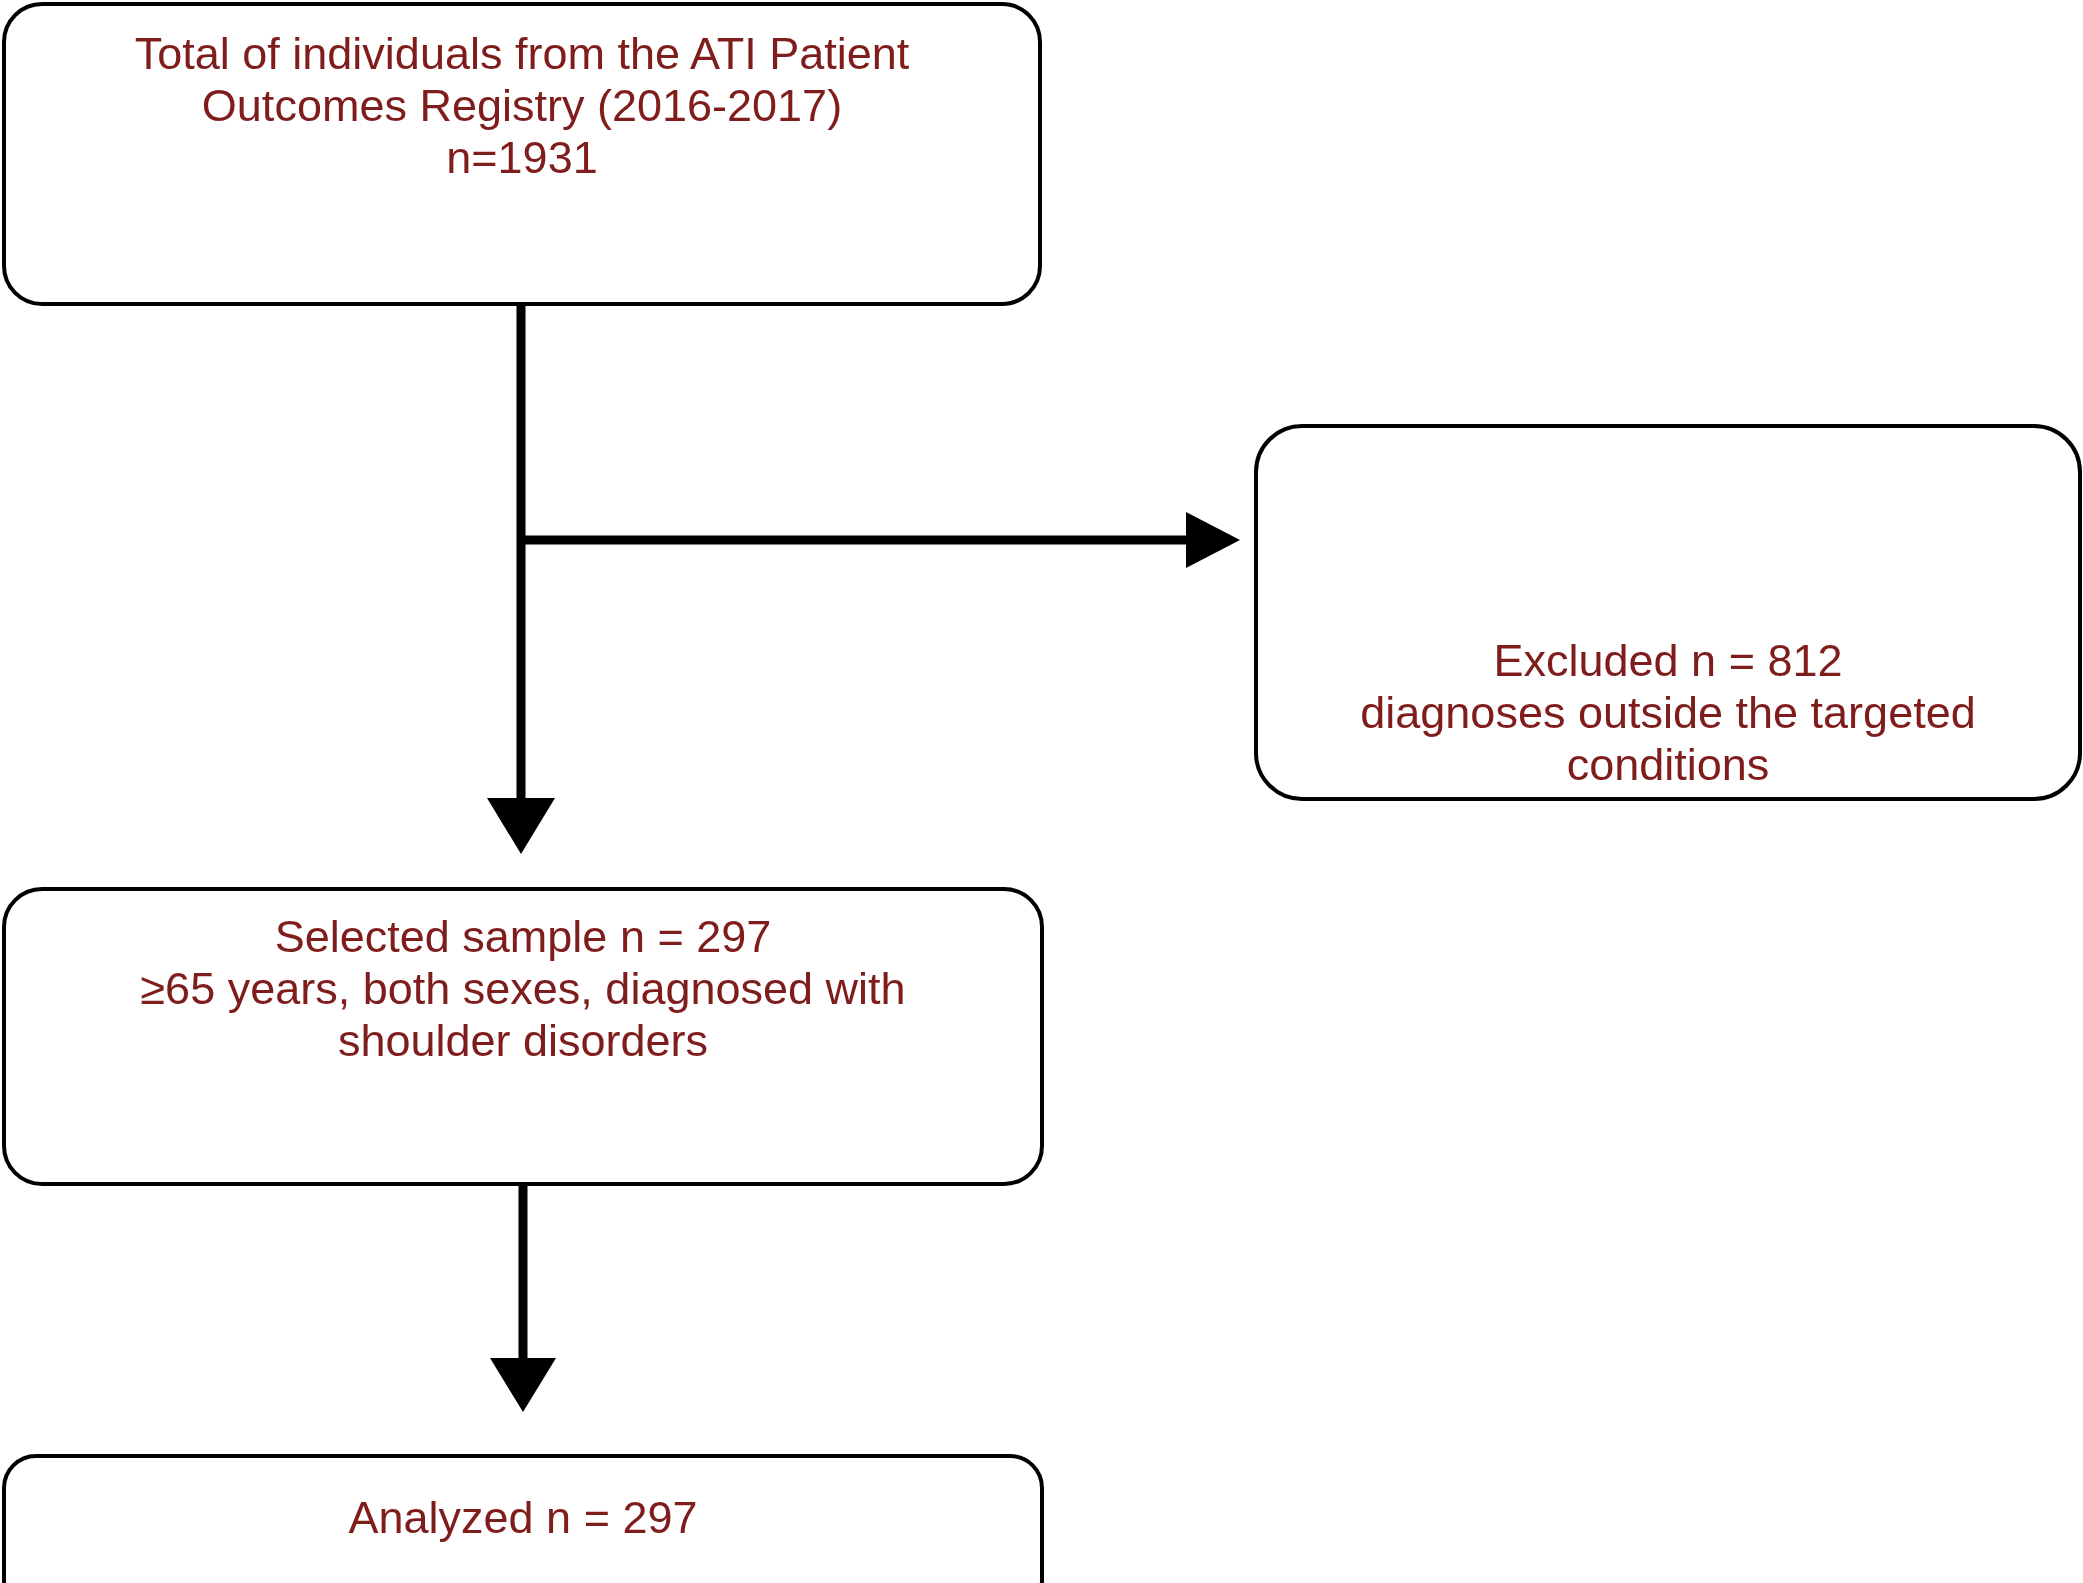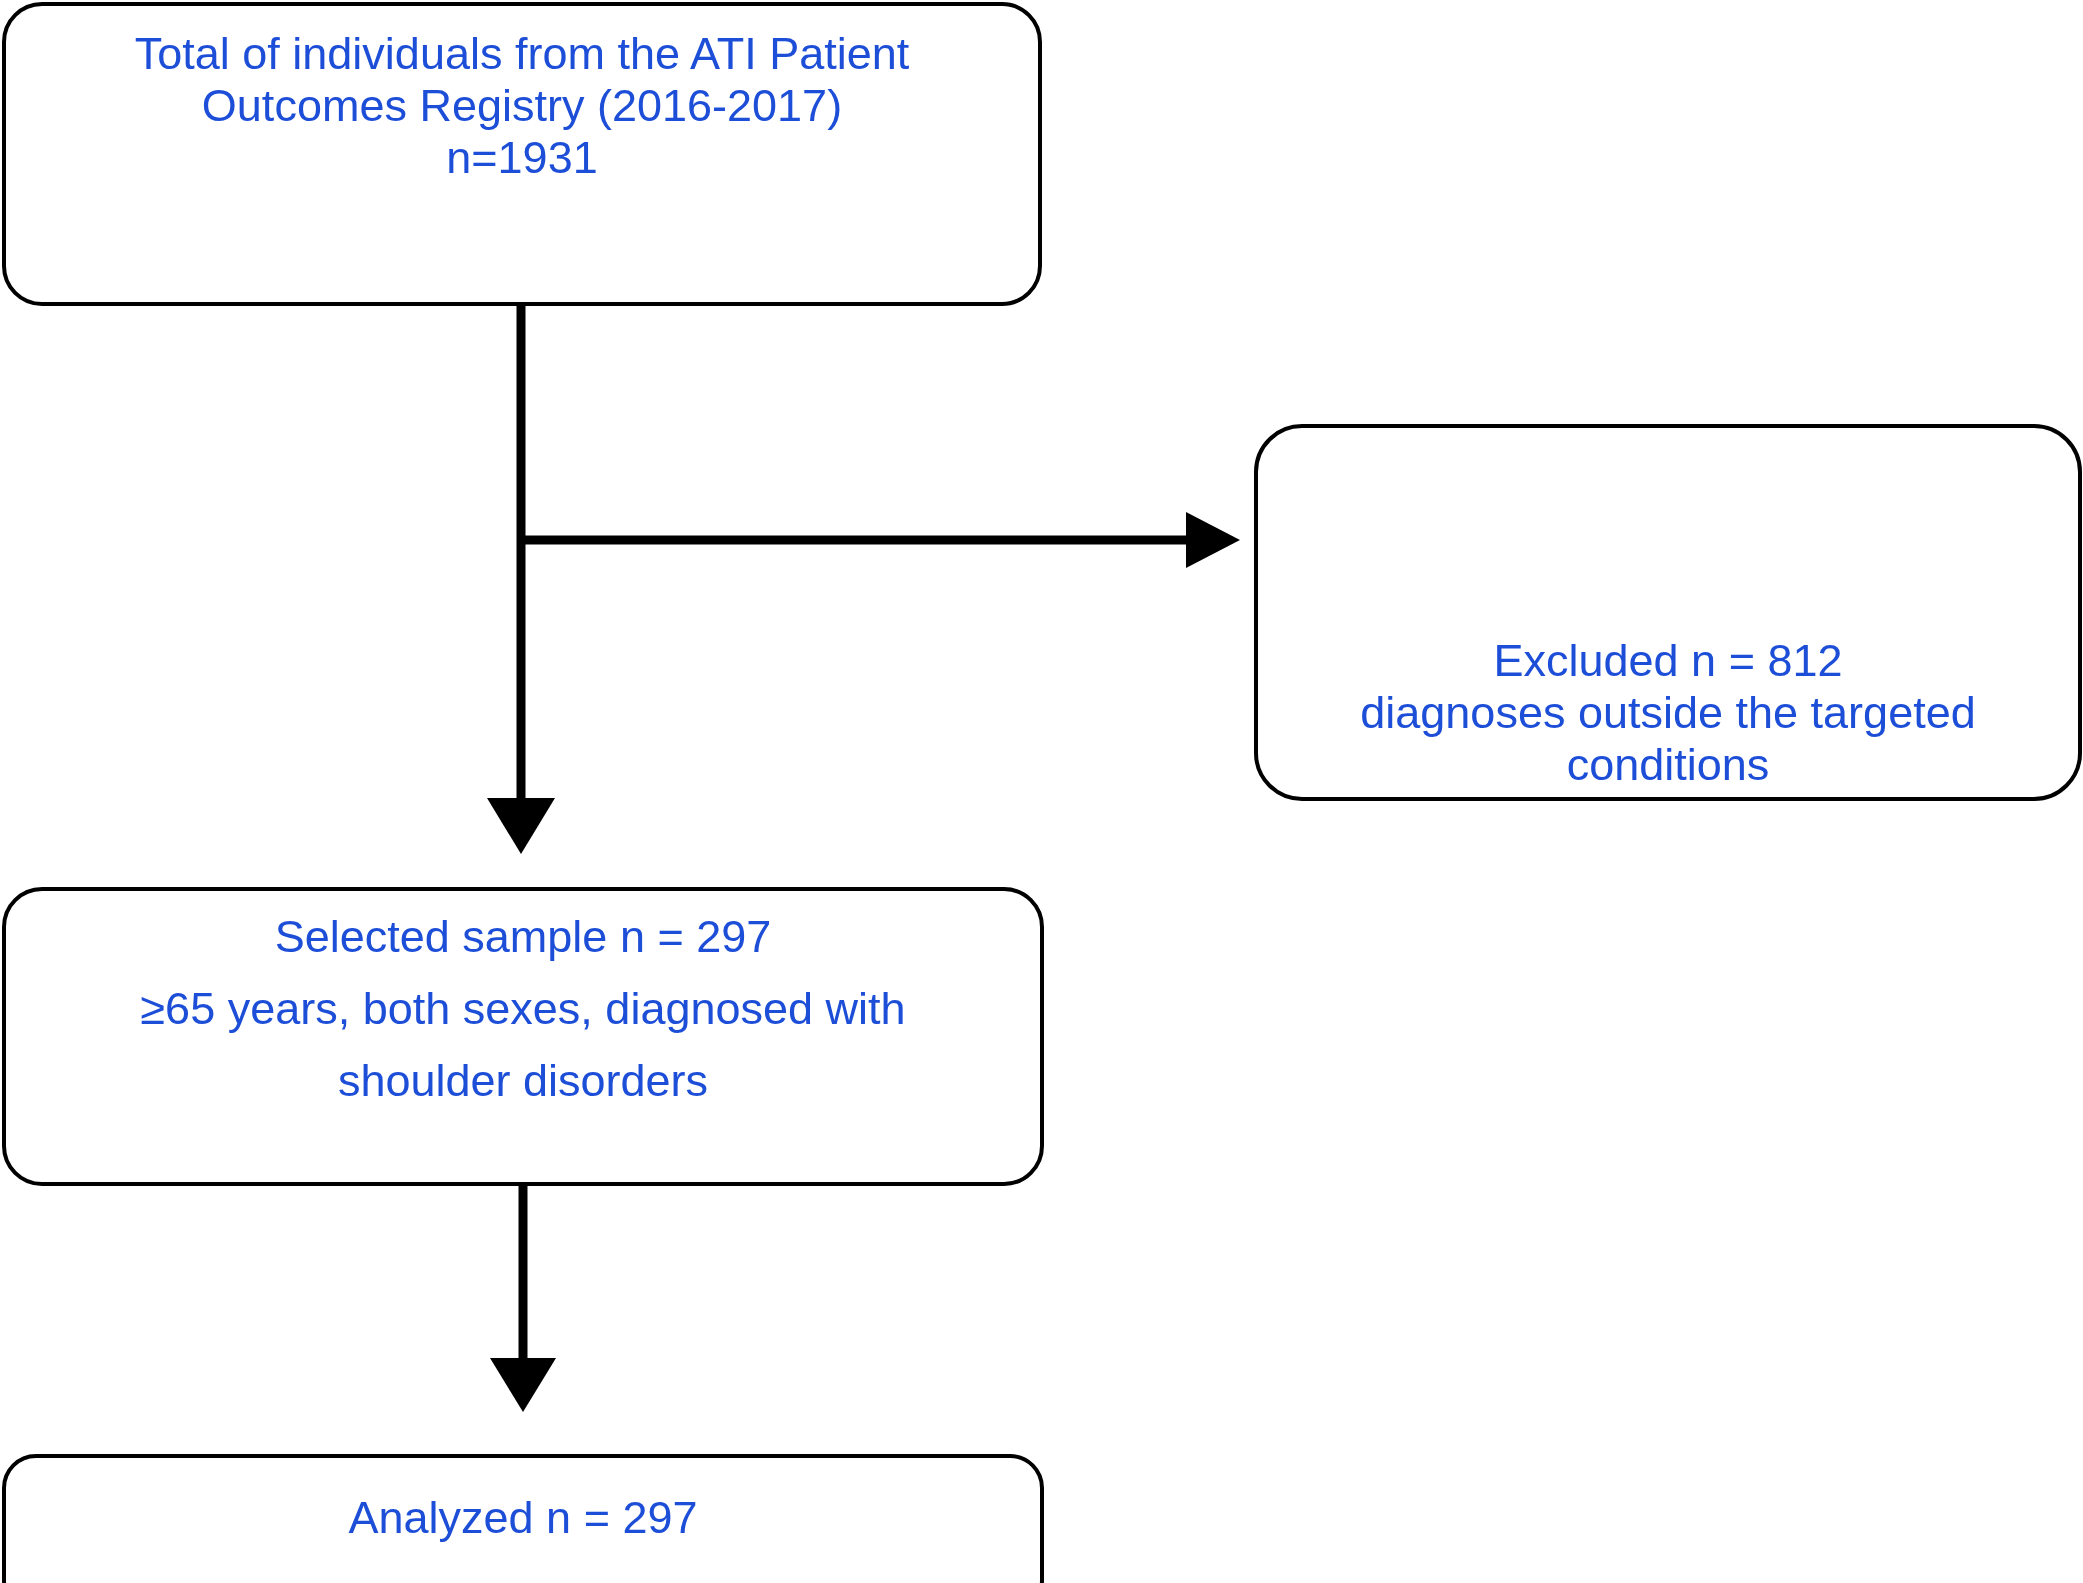--- a/index.html
+++ b/index.html
@@ -28,21 +28,21 @@
     border: 4px solid #000000;
     background: #ffffff;
     display: flex;
     flex-direction: column;
     align-items: center;
   }
   .node-text {
     font-family: "Liberation Sans", sans-serif;
     font-size: 45px;
     line-height: 52px;
-    color: #1d4ed8;
+    color: #7f1d1d;
     text-align: center;
     white-space: nowrap;
   }
   
   #box-total {
     left: 2px;
     top: 2px;
     width: 1040px;
     height: 304px;
     border-radius: 40px;
@@ -59,21 +59,20 @@
     padding-bottom: 6px;
   }
   
   #box-selected {
     left: 2px;
     top: 887px;
     width: 1042px;
     height: 299px;
     border-radius: 40px;
     padding-top: 20px;
-    gap: 20px;
   }
   
   #box-analyzed {
     left: 2px;
     top: 1454px;
     width: 1042px;
     height: 160px;
     border-radius: 34px;
     padding-top: 34px;
   }

